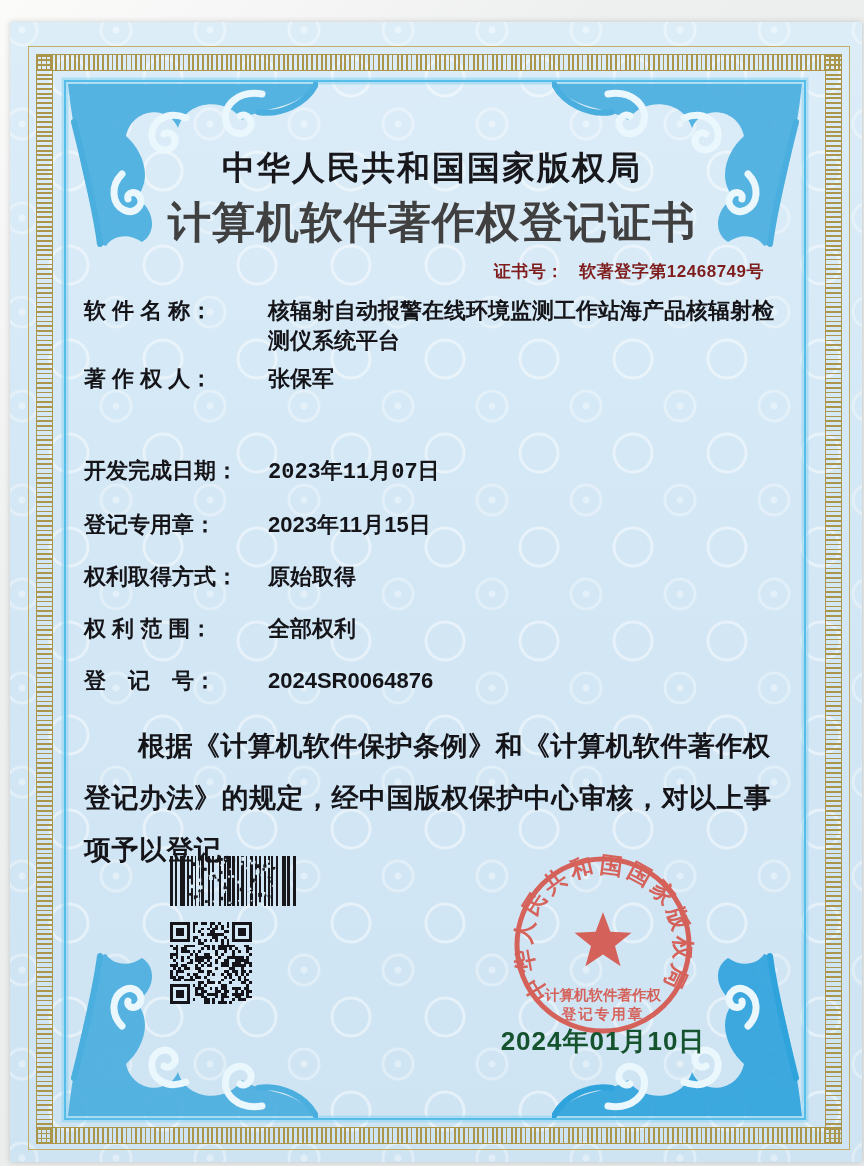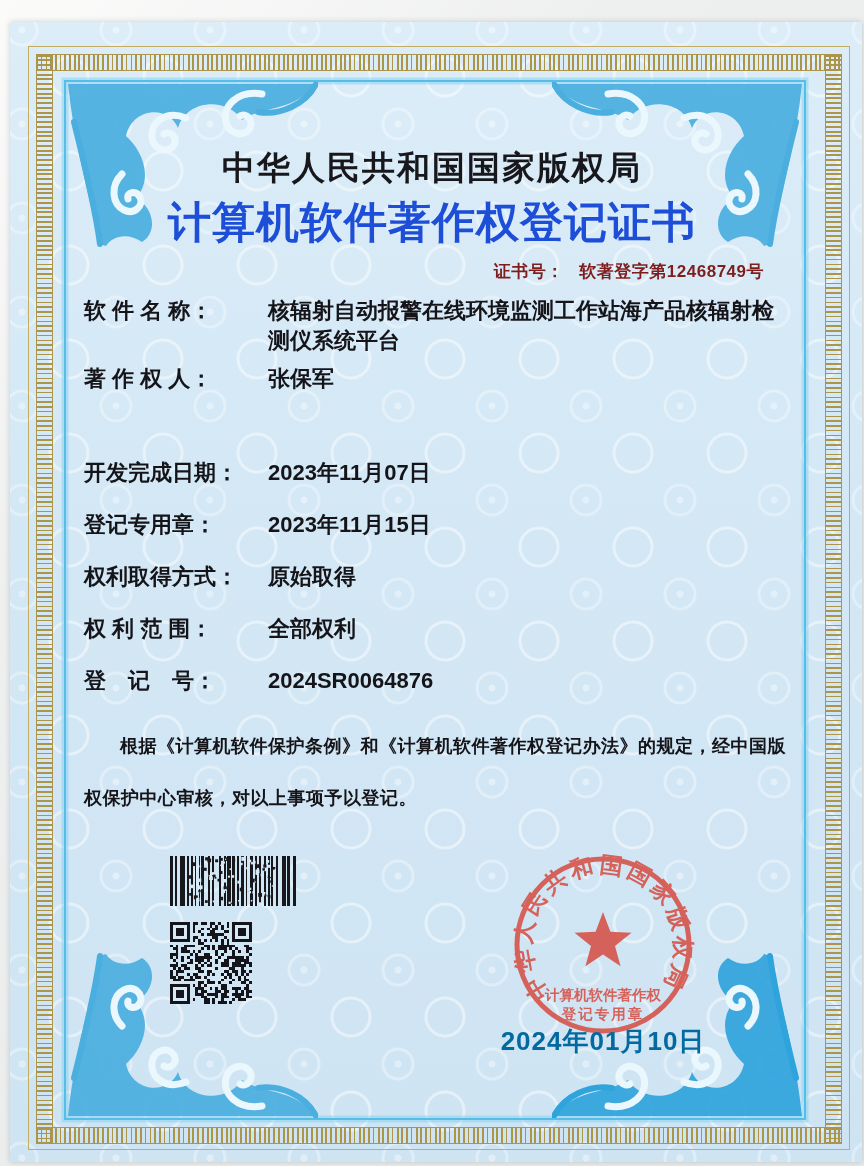--- a/index.html
+++ b/index.html
@@ -51,46 +51,46 @@
   .fl-br{right:58px;bottom:44px;transform:scale(-1,-1);color:#2fa3dc;}
   
   .authority{
     position:absolute;left:0;right:0;top:146px;text-align:center;
     font-family:"Liberation Serif","DejaVu Serif",serif;font-weight:bold;
     font-size:33px;letter-spacing:2px;color:#17171c;
   }
   .cert-title{
     position:absolute;left:0;right:0;top:194px;text-align:center;
     font-family:"Liberation Serif","DejaVu Serif",serif;font-weight:bold;
-    font-size:43px;letter-spacing:1px;color:#1d4ed8;
+    font-size:43px;letter-spacing:1px;color:#404040;
   }
   .certno{
     position:absolute;left:84px;width:680px;top:260px;text-align:right;
     font-weight:bold;font-size:17px;color:#7f1d1d;letter-spacing:.5px;
   }
   
   .content{position:absolute;left:84px;top:296px;width:702px;color:#141419;}
   .row{display:flex;margin-top:22px;font-size:22px;font-weight:bold;line-height:30px;}
   .row .label{flex:none;width:184px;}
   .row .value{flex:1;}
   .row-first{margin-top:0;}
   .row-owner{margin-top:8px;}
-  .row-biggap{margin-top:64px;}
+  .row-biggap{margin-top:64px;font-family:Liberation Mono, monospace;}
   .version{display:block;}
   .statement{
-    margin-top:24px;font-size:18px;font-weight:bold;line-height:52px;
+    margin-top:24px;font-size:27px;font-weight:bold;line-height:52px;
     text-indent:2em;letter-spacing:.5px;font-family:Liberation Serif, serif;
   }
   
   .barcode{position:absolute;left:170px;top:856px;width:126px;height:50px;}
   .qrcode{position:absolute;left:170px;top:922px;width:82px;height:82px;}
   .seal{position:absolute;left:508px;top:850px;width:190px;height:190px;opacity:.9;}
   .issue-date{
     position:absolute;left:496px;top:1024px;width:214px;text-align:center;
-    font-size:26px;font-weight:bold;color:#0369a1;letter-spacing:1px;
+    font-size:26px;font-weight:bold;color:#14532d;letter-spacing:1px;
   }
 </style>
 </head>
 <body>
 
 <div class="paper">
 
   <svg width="0" height="0" style="position:absolute">
     <defs>
       <g id="corner-flourish">

